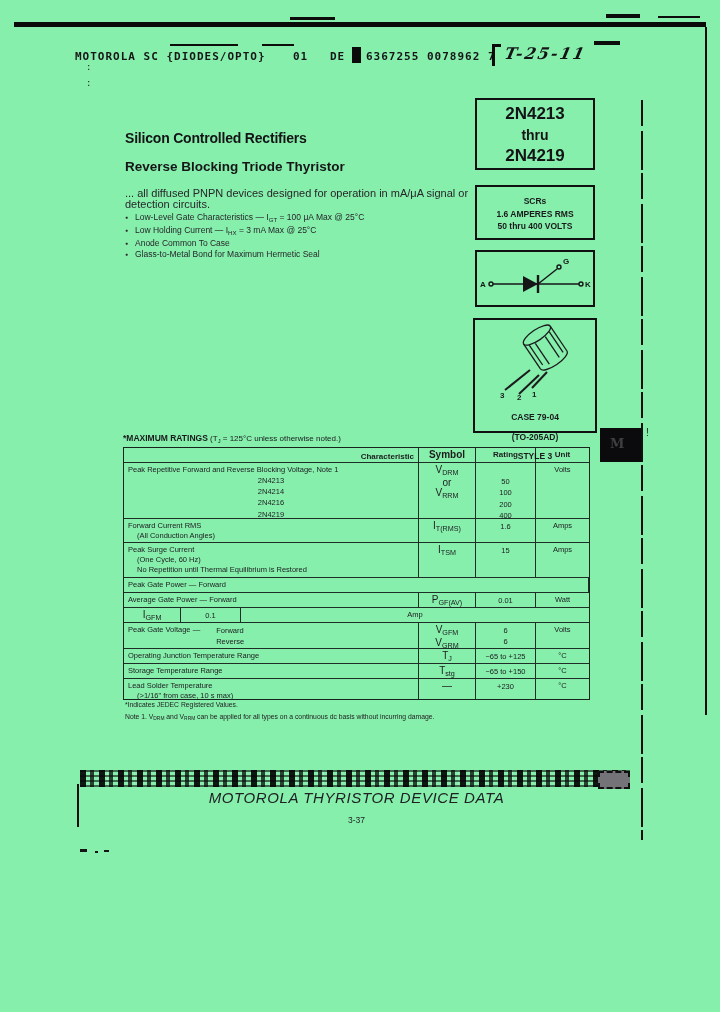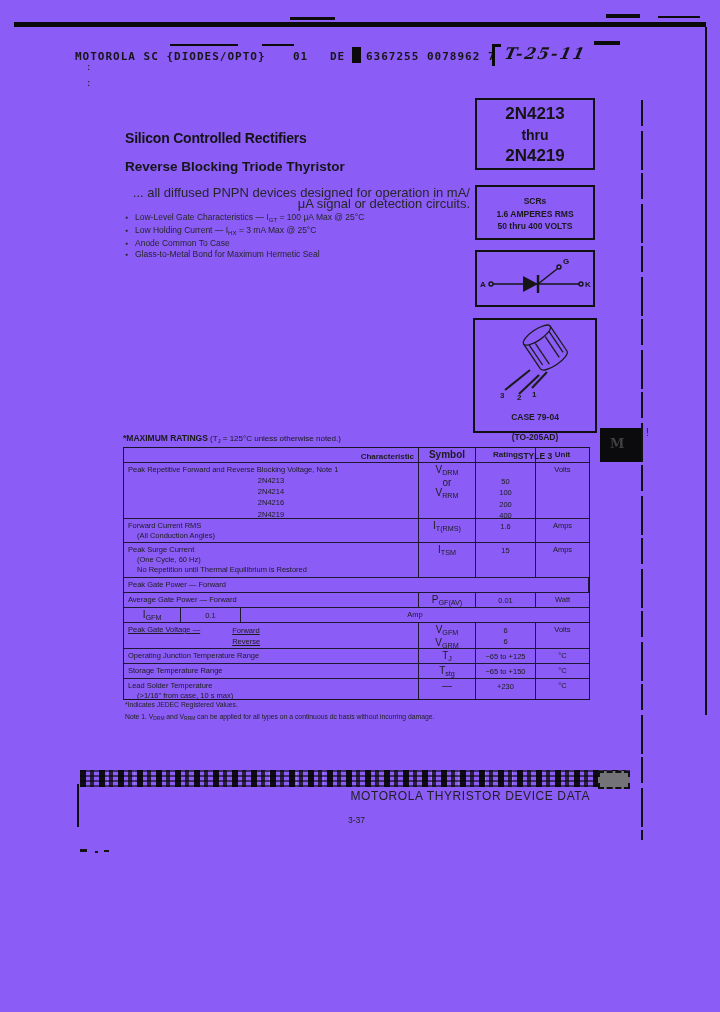--- a/index.html
+++ b/index.html
@@ -1,32 +1,32 @@
 <!DOCTYPE html>
 <html><head>
 <meta charset="utf-8">
 <style>
   html,body{margin:0;padding:0;background:#5a5a5e;}
-  #canvas{position:relative;width:720px;height:1012px;background:#8b5cf6;overflow:hidden;
+  #canvas{position:relative;width:720px;height:1012px;background:#86efac;overflow:hidden;
           font-family:"Liberation Sans",sans-serif;color:#1c1c1e;}
   .abs{position:absolute;}
   .noise-dash{position:absolute;background:#0c0c0c;}
   
   .ocr{font-family:"DejaVu Sans Mono",monospace;font-weight:bold;font-size:11px;letter-spacing:1px;color:#161618;white-space:nowrap;}
   .top-bar{left:14px;top:22px;width:692px;height:5px;background:#0a0a0a;}
   .blob{left:352px;top:47px;width:9px;height:16px;background:#0a0a0a;}
   .hand{font-family:"DejaVu Serif",serif;font-style:italic;font-weight:bold;font-size:16px;
         transform:skewX(-12deg);letter-spacing:2px;color:#141416;}
   .bracket-v{left:492px;top:44px;width:3px;height:22px;background:#0a0a0a;}
   .bracket-h{left:492px;top:44px;width:9px;height:3px;background:#0a0a0a;}
   .colon{font-family:"DejaVu Sans Mono",monospace;font-size:9px;color:#222;}
   
   .title{left:125px;top:130px;font-size:14px;font-weight:bold;letter-spacing:-0.2px;color:#141416;}
   .subtitle{left:125px;top:159px;font-size:13.5px;font-weight:bold;color:#161618;}
-  .desc{left:125px;top:188px;width:345px;font-size:13px;line-height:10.5px;color:#26262a;text-align:right;}
+  .desc{left:125px;top:188px;width:345px;font-size:11px;line-height:10.5px;color:#26262a;}
   #features-list{left:125px;top:212px;width:345px;font-size:8.5px;line-height:11px;color:#26262a;}
   .feat{display:flex;}
   .feat .bullet{width:10px;flex:0 0 10px;}
   sub{font-size:0.72em;vertical-align:-0.3em;letter-spacing:0;}
   
   .rbox{border:2px solid #101012;box-sizing:border-box;text-align:center;}
   #part-box{left:475px;top:98px;width:120px;height:72px;padding-top:3px;}
   #part-box .pn{font-size:17px;font-weight:bold;line-height:22px;color:#141416;}
   #part-box .thru{font-size:14px;font-weight:bold;line-height:20px;color:#141416;}
   #spec-box{left:475px;top:185px;width:120px;height:55px;padding-top:8px;}
@@ -46,35 +46,35 @@
   .trow.head{border-top:none;background:transparent;}
   .cell{box-sizing:border-box;overflow:hidden;}
   .cell.char{flex:0 0 295px;padding:2px 4px 0 4px;border-right:1px solid rgba(12,12,14,.85);}
   .cell.sym{flex:0 0 57px;text-align:center;padding-top:2px;border-right:1px solid rgba(12,12,14,.85);font-size:10px;}
   .cell.rat{flex:0 0 60px;text-align:center;padding-top:2px;border-right:1px solid rgba(12,12,14,.85);}
   .cell.unit{flex:1;text-align:center;padding-top:2px;}
   .hcell{font-weight:bold;font-size:8px;text-align:right;line-height:13px;}
   .ln{line-height:10px;white-space:nowrap;}
   .ln.indent{padding-left:9px;}
   .ln.center{text-align:center;line-height:11.2px;}
-  .lblrow{display:flex;gap:32px;text-decoration:underline;}
+  .lblrow{display:flex;gap:16px;}
   .stack .ln{line-height:11px;}
   .footnote{left:125px;font-size:6.8px;color:#222;white-space:nowrap;}
   
   .vline-right{left:705px;top:27px;width:2px;height:688px;background:#0e0e10;}
   .vline-mid{left:641px;top:100px;width:2px;height:740px;
      background:repeating-linear-gradient(180deg,#101012 0 26px,rgba(0,0,0,0) 26px 31px,#101012 31px 70px,rgba(0,0,0,0) 70px 73px);}
   .noise-band{left:80px;top:770px;width:550px;height:17px;
      background-image:
        repeating-linear-gradient(90deg,rgba(5,5,5,.92) 0 6px,rgba(0,0,0,0) 6px 10px,rgba(10,10,10,.75) 10px 14px,rgba(0,0,0,0) 14px 19px),
        repeating-linear-gradient(0deg,rgba(0,0,0,.55) 0 2px,rgba(0,0,0,0) 2px 5px),
        repeating-linear-gradient(90deg,rgba(255,255,255,.18) 0 1px,rgba(0,0,0,0) 1px 27px);}
   .dash-box{left:598px;top:771px;width:28px;height:14px;border:2px dashed #101012;background:#747478;}
   .vline-foot{left:77px;top:784px;width:2px;height:43px;background:#0e0e10;}
-  #footer-title{left:123px;top:789px;width:467px;text-align:right;font-size:12px;letter-spacing:.6px;color:#202024;}
+  #footer-title{left:123px;top:789px;width:467px;text-align:center;font-size:15px;letter-spacing:.6px;color:#202024;font-style:italic;}
   #footer-page{left:123px;top:815px;width:467px;text-align:center;font-size:8.5px;color:#202024;}
   .speck{position:absolute;background:#141416;}
   svg text{font-family:"Liberation Sans",sans-serif;}
 </style>
 </head>
 <body>
 
 <div id="canvas">
 
   <div class="abs top-bar"></div>

